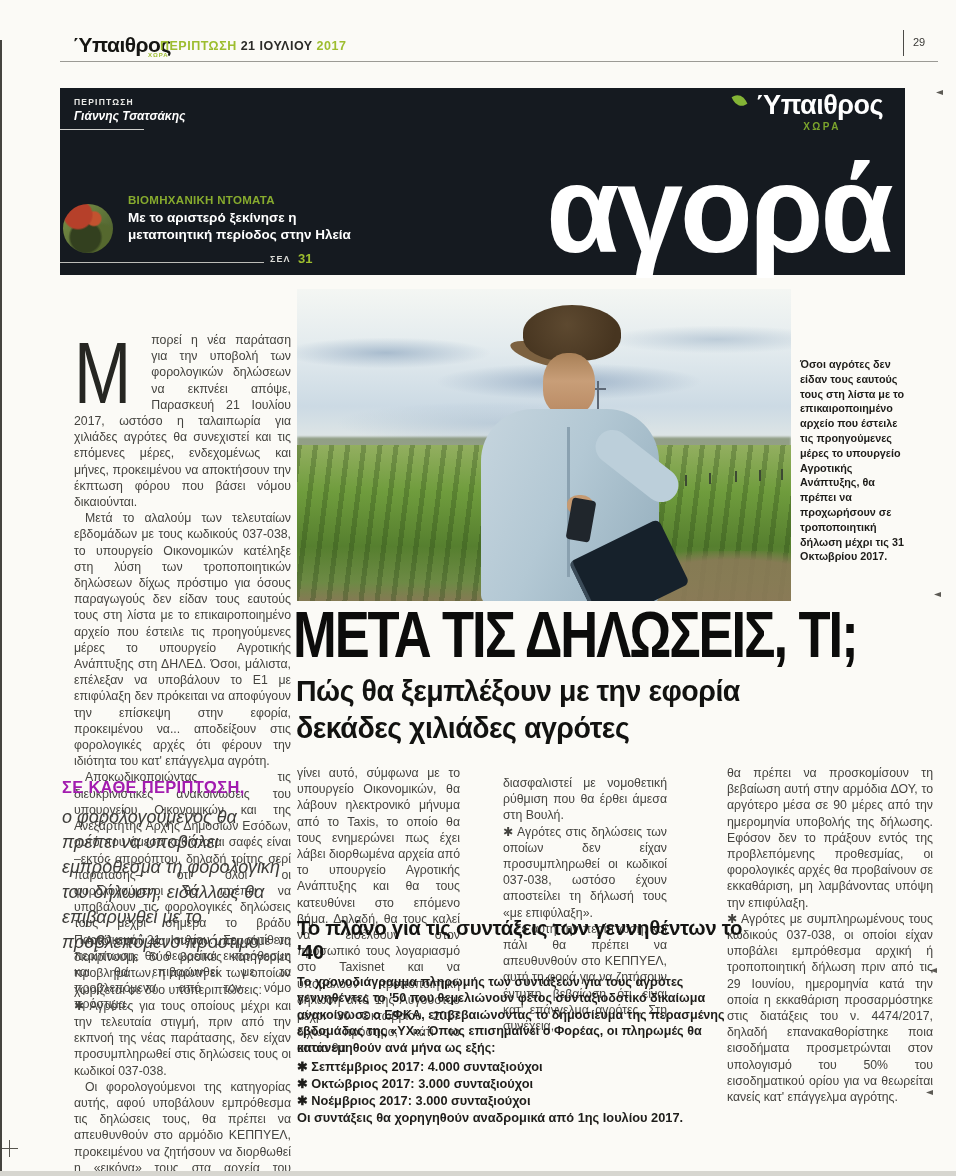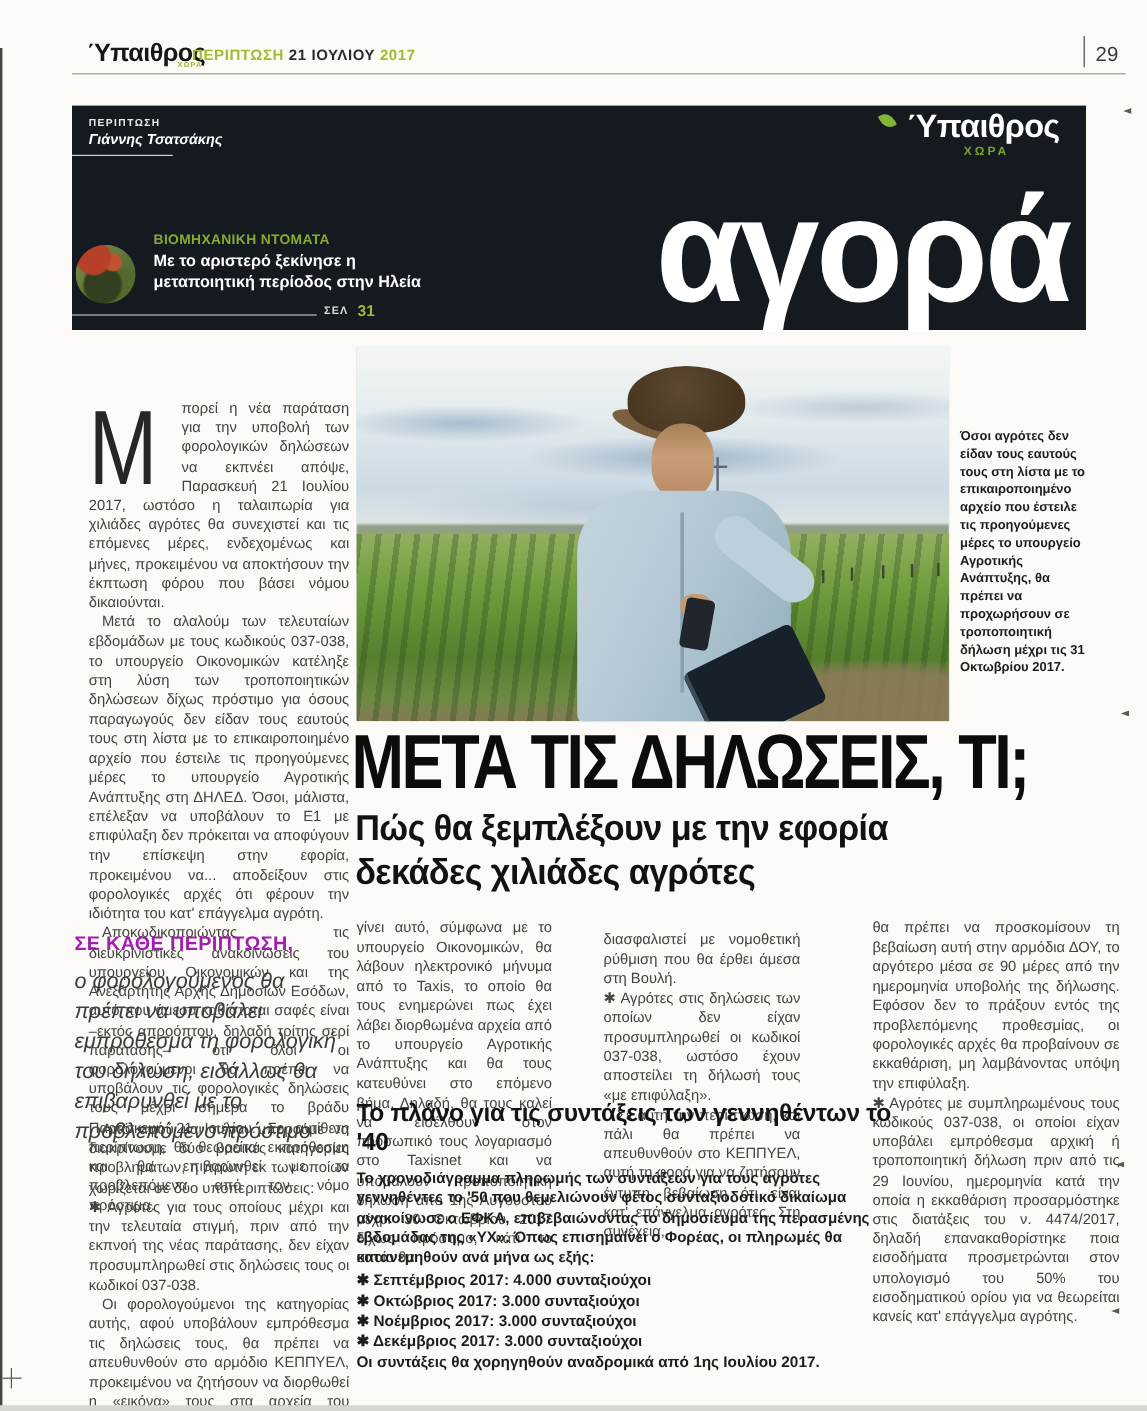--- a/index.html
+++ b/index.html
@@ -16,21 +16,21 @@
   .abs{position:absolute;}
 
   
   .hdr-logo{left:73px;top:33px;font-size:21px;font-weight:bold;color:#161613;letter-spacing:-.5px;}
   .hdr-logo-sub{left:148px;top:52px;font-size:6px;font-weight:bold;color:var(--accent);letter-spacing:1px;}
   .hdr-date{left:160px;top:39px;font-size:12.5px;font-weight:bold;letter-spacing:.5px;}
   .hdr-date .g{color:var(--accent);}
   .hdr-date .k{color:#2b2b28;}
   .hdr-rule{left:60px;top:61px;width:878px;height:1px;background:#9b9a95;}
   .hdr-pn-bar{left:903px;top:30px;width:1px;height:26px;background:#4c4b47;}
-  .hdr-pn{left:913px;top:36px;font-size:17px;color:#3a3936;}
+  .hdr-pn{left:913px;top:36px;font-size:11px;color:#3a3936;}
 
   
   .banner{left:60px;top:88px;width:845px;height:187px;background:var(--banner-bg);}
   .banner .ed-label{left:14px;top:9px;font-size:8.5px;font-weight:bold;color:#e9e9e6;letter-spacing:1.2px;}
   .banner .ed-name{left:14px;top:21px;font-size:12px;font-weight:bold;font-style:italic;color:#fff;}
   .banner .ed-rule{left:0;top:41px;width:84px;height:1px;background:#cfcfcc;}
   .teaser-photo{left:3px;top:116px;width:50px;height:49px;border-radius:50%;
     background:
       radial-gradient(circle at 30% 22%, #b6402a 0 26%, transparent 30%),
       radial-gradient(circle at 62% 30%, #c2522f 0 14%, transparent 18%),
@@ -230,21 +230,20 @@
 
   </div>
 
   <div class="abs pbox">
     <div class="pbox-title">Το πλάνο για τις συντάξεις των γεννηθέντων το '40</div>
     <div class="pbox-intro">Το χρονοδιάγραμμα πληρωμής των συντάξεων για τους αγρότες γεννηθέντες το '50 που θεμελιώνουν φέτος συνταξιοδοτικό δικαίωμα ανακοίνωσε ο ΕΦΚΑ, επιβεβαιώνοντας το δημοσίευμα της περασμένης εβδομάδας της «ΥΧ». Όπως επισημαίνει ο Φορέας, οι πληρωμές θα κατανεμηθούν ανά μήνα ως εξής:</div>
     <div class="pbox-items">
       <div class="pbox-item">✱ Σεπτέμβριος 2017: 4.000 συνταξιούχοι</div>
       <div class="pbox-item">✱ Οκτώβριος 2017: 3.000 συνταξιούχοι</div>
       <div class="pbox-item">✱ Νοέμβριος 2017: 3.000 συνταξιούχοι</div>
-      <div class="pbox-item">✱ Δεκέμβριος 2017: 3.000 συνταξιούχοι</div>
     </div>
     <div class="pbox-footer">Οι συντάξεις θα χορηγηθούν αναδρομικά από 1ης Ιουλίου 2017.</div>
   </div>
 
   <div class="abs edge-left"></div>
   <div class="abs edge-bottom"></div>
   <div class="abs cropmark-h"></div>
   <div class="abs cropmark-v"></div>
   <div class="abs scan-mark" style="left:936px;top:90px;"></div>
   <div class="abs scan-mark" style="left:934px;top:592px;"></div>

